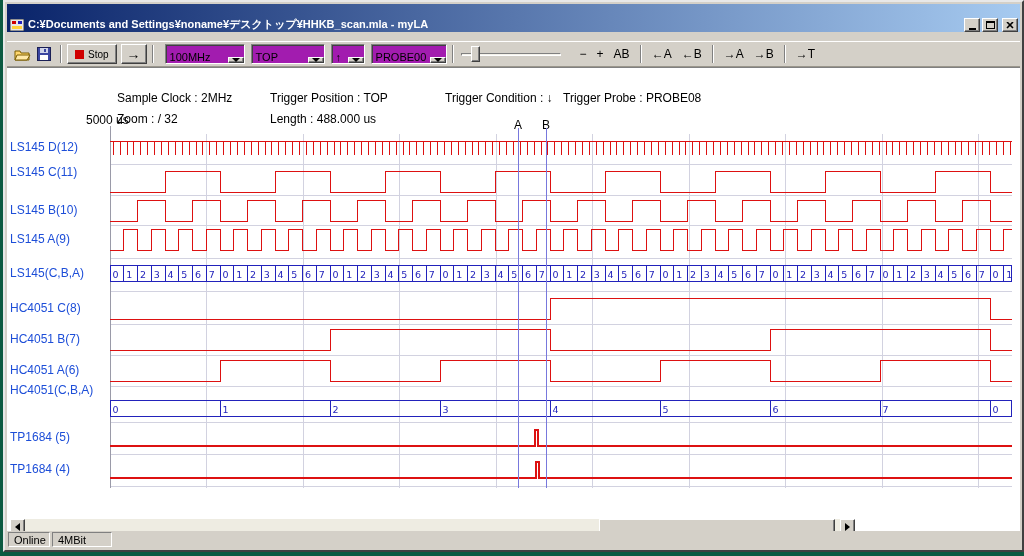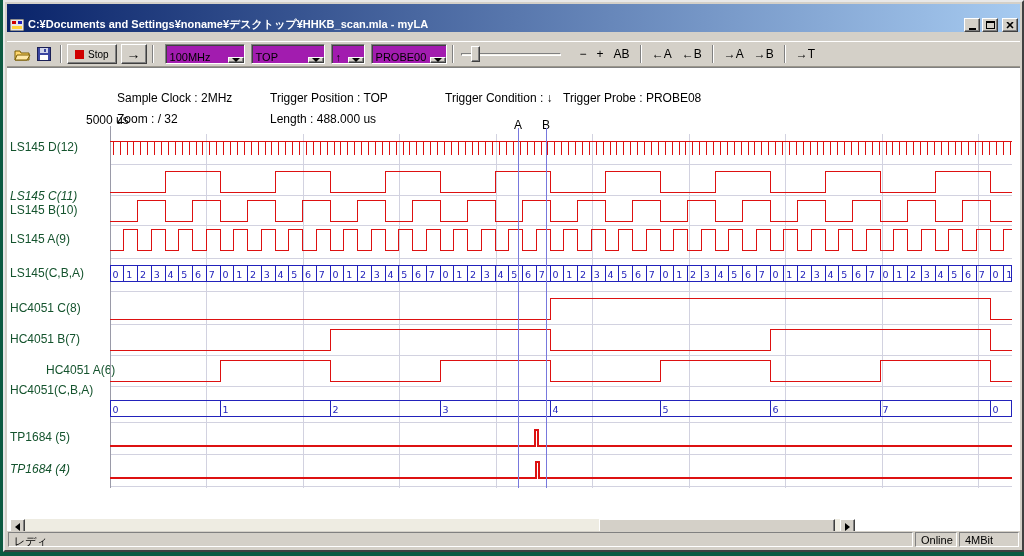--- a/index.html
+++ b/index.html
@@ -42,21 +42,21 @@
     border:1px solid #808080;border-bottom-color:#fff;border-right-color:#fff;}
   .slider-thumb{position:absolute;left:12px;top:3px;width:9px;height:16px;background:#d4d0c8;
     border:1px solid;border-color:#fff #404040 #404040 #fff;box-shadow:inset -1px -1px 0 #808080;}
   .tbtn{background:transparent;border:none;font-size:12px;padding:3px 5px;color:#000;font-family:inherit;}
   
   .workspace{position:absolute;left:2px;top:65px;right:2px;bottom:19px;background:#fff;border-top:1px solid #808080;overflow:hidden;}
   .info{position:absolute;font-size:12px;color:#000;white-space:nowrap;}
   .t1{top:11px;margin-top:12px;} .t2{top:44px;}
   .time-label{left:79px;top:45px;}
   .cursor-label{position:absolute;top:50px;font-size:12px;color:#000;width:10px;text-align:center;}
-  .ch-label{position:absolute;left:3px;width:97px;font-size:12px;color:#14532d;white-space:nowrap;}
+  .ch-label{position:absolute;left:3px;width:97px;font-size:12px;color:#1d4ed8;white-space:nowrap;}
   #wave-svg{position:absolute;left:103px;top:66px;overflow:visible;}
   
   .hscroll{position:absolute;left:3px;top:451px;width:845px;height:15px;display:flex;background:#eeece2;}
   .scroll-btn{width:15px;height:15px;background:#d4d0c8;border:1px solid;border-color:#fff #404040 #404040 #fff;
     box-shadow:inset -1px -1px 0 #808080;display:flex;align-items:center;justify-content:center;flex:0 0 auto;}
   .tri-left{width:0;height:0;border-top:4px solid transparent;border-bottom:4px solid transparent;border-right:5px solid #000;}
   .tri-right{width:0;height:0;border-top:4px solid transparent;border-bottom:4px solid transparent;border-left:5px solid #000;}
   .scroll-track{position:relative;flex:1;}
   .scroll-thumb{position:absolute;left:574px;top:0;width:236px;height:15px;background:#d4d0c8;
     border:1px solid;border-color:#fff #404040 #404040 #fff;box-shadow:inset -1px -1px 0 #808080;}
@@ -170,30 +170,30 @@
     <span class="info t2" style="left:110px">Zoom : /  32</span>
     <span class="info t2" style="left:263px">Length : 488.000 us</span>
     <span class="info time-label">5000 us</span>
 
     <div id="cursor-labels">
         <div class="cursor-label" style="left: 506px;">A</div>
         <div class="cursor-label" style="left: 534px;">B</div>
       </div>
     <div id="channel-labels">
         <div class="ch-label" style="top: 72px;">LS145 D(12)</div>
-        <div class="ch-label" style="top: 121px; font-style: italic;">LS145 C(11)</div>
+        <div class="ch-label" style="top: 97px;">LS145 C(11)</div>
         <div class="ch-label" style="top: 134.5px;">LS145 B(10)</div>
         <div class="ch-label" style="top: 163.5px;">LS145 A(9)</div>
         <div class="ch-label" style="top: 197.5px;">LS145(C,B,A)</div>
         <div class="ch-label" style="top: 232.5px;">HC4051 C(8)</div>
         <div class="ch-label" style="top: 263.5px;">HC4051 B(7)</div>
-        <div class="ch-label" style="top: 294.5px; margin-left: 36px;">HC4051 A(6)</div>
+        <div class="ch-label" style="top: 294.5px;">HC4051 A(6)</div>
         <div class="ch-label" style="top: 315px;">HC4051(C,B,A)</div>
         <div class="ch-label" style="top: 362px;">TP1684 (5)</div>
-        <div class="ch-label" style="top: 394px; font-style: italic;">TP1684 (4)</div>
+        <div class="ch-label" style="top: 394px;">TP1684 (4)</div>
       </div>
 
     <svg id="wave-svg" width="902" height="354" viewBox="0 0 902 354">
         <line x1="96.5" y1="0" x2="96.5" y2="354" stroke="#d2d2e0" stroke-width="1" shape-rendering="crispEdges"></line>
         <line x1="193" y1="0" x2="193" y2="354" stroke="#d2d2e0" stroke-width="1" shape-rendering="crispEdges"></line>
         <line x1="289.5" y1="0" x2="289.5" y2="354" stroke="#d2d2e0" stroke-width="1" shape-rendering="crispEdges"></line>
         <line x1="386" y1="0" x2="386" y2="354" stroke="#d2d2e0" stroke-width="1" shape-rendering="crispEdges"></line>
         <line x1="482.5" y1="0" x2="482.5" y2="354" stroke="#d2d2e0" stroke-width="1" shape-rendering="crispEdges"></line>
         <line x1="579" y1="0" x2="579" y2="354" stroke="#d2d2e0" stroke-width="1" shape-rendering="crispEdges"></line>
         <line x1="675.5" y1="0" x2="675.5" y2="354" stroke="#d2d2e0" stroke-width="1" shape-rendering="crispEdges"></line>
@@ -310,18 +310,17 @@
       <span class="scroll-track">
         <span class="scroll-thumb"></span>
       </span>
       <span class="scroll-btn">
           <span class="tri-right"></span>
         </span>
     </div>
   </div>
 
   <div class="statusbar">
-    <span class="spanel grow">レディ</span>
     <span class="spanel w-online">Online</span>
     <span class="spanel w-mem">4MBit</span>
   </div>
 
 </div>
 
 </body></html>

